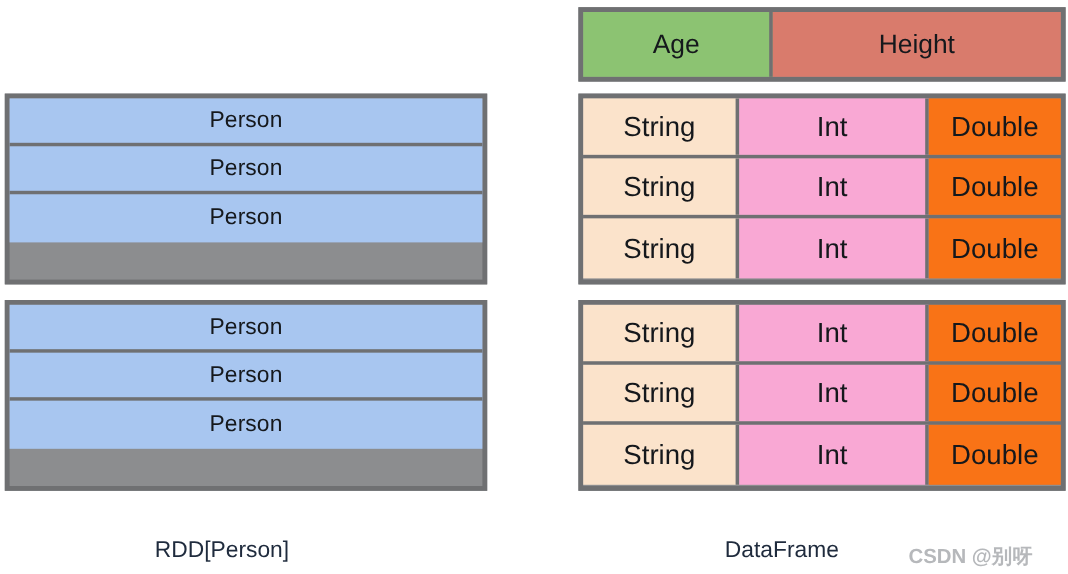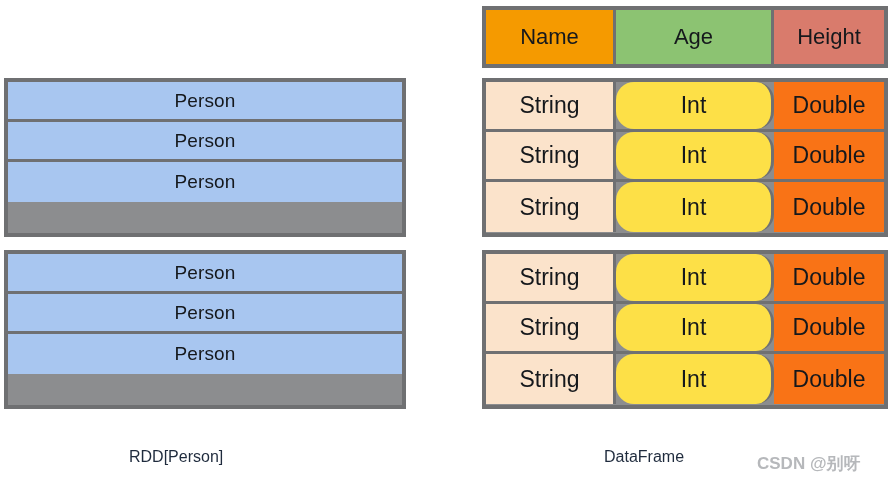--- a/index.html
+++ b/index.html
@@ -74,27 +74,27 @@
 
   
   .header-row { height: 54px; }
   .header-row .df-cell { font-size: 22px; }
   .hdr-name   { background: #f59a00; }
   .hdr-age    { background: #8cc372; }
   .hdr-height { background: #d97b6c; }
 
   
   .fill-string { background: #fbe3cb; }
-  .fill-int    { background: #fde047; border-radius: 18px; }
+  .fill-int    { background: #f9a8d4; }
   .fill-double { background: #f97316; }
 
   
   .caption {
     position: absolute;
-    font-size: 16px;
+    font-size: 19px;
     color: #1f2b3d;
     white-space: nowrap;
   }
   .watermark {
     position: absolute;
     font-size: 17px;
     color: #b6b8bb;
     white-space: nowrap;
     font-weight: bold;
   }
@@ -123,23 +123,20 @@
     <div class="rdd-row">
       <span>Person</span>
     </div>
     <div class="rdd-row">
       <span>Person</span>
     </div>
   </div>
 
   <div class="block" style="left:482px; top:6px; width:406px; height:62px;">
     <div class="df-row header-row">
-      <div class="df-cell col-0 hdr-name">
-        <span>Name</span>
-      </div>
       <div class="df-cell col-1 hdr-age">
         <span>Age</span>
       </div>
       <div class="df-cell col-2 hdr-height">
         <span>Height</span>
       </div>
     </div>
   </div>
 
   <div class="block" style="left:482px; top:78px; width:406px; height:159px;">

